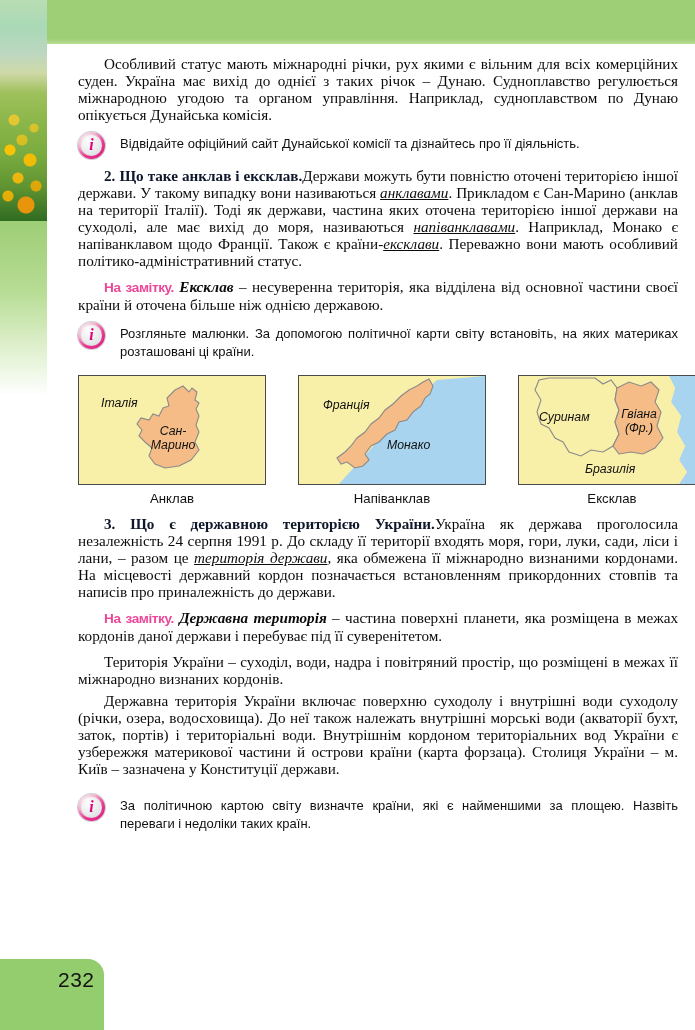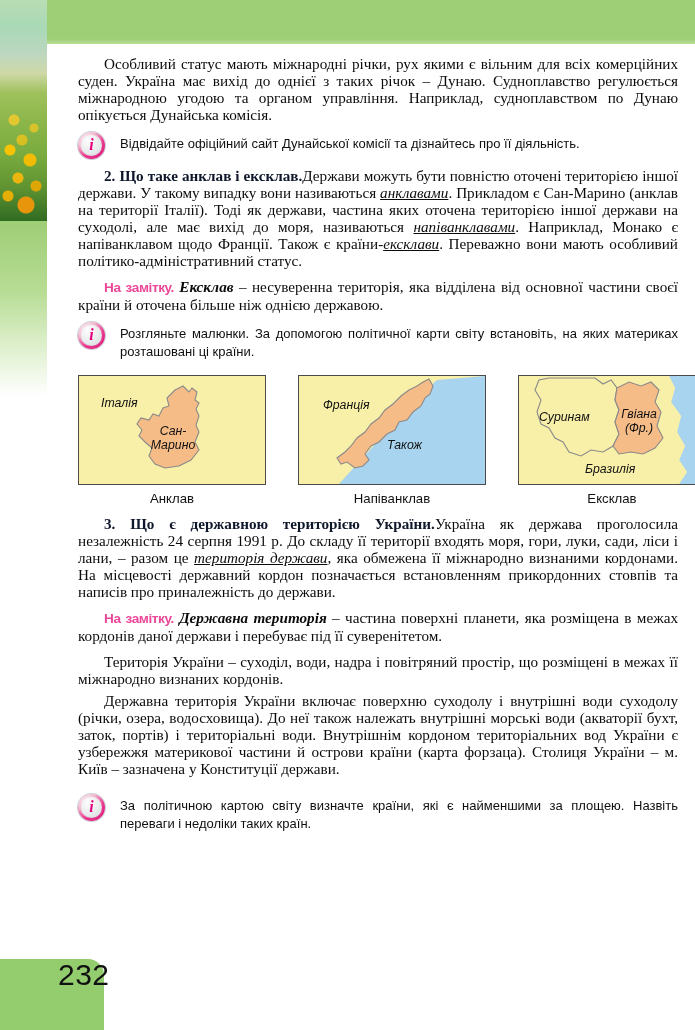--- a/index.html
+++ b/index.html
@@ -53,21 +53,21 @@
     position: absolute;
     left: 0; bottom: 0;
     width: 104px; height: 71px;
     background: #93cd6e;
     border-top-right-radius: 16px;
   }
   #page-number {
     position: absolute;
     left: 58px; bottom: 38px;
     font-family: "Liberation Sans", sans-serif;
-    font-size: 30px;
+    font-size: 21px;
     color: #111;
     letter-spacing: .5px;
   }
 
   
   #content {
     position: absolute;
     left: 78px;
     top: 55px;
     width: 600px;
@@ -237,21 +237,21 @@
       <div class="fig-caption">Анклав</div>
     </div>
 
     <div class="fig">
       <div class="fig-frame">
         <svg width="186" height="108" viewBox="0 0 186 108">
           <path d="M186 0 L186 108 L40 108 L118 22 L138 4 Z" fill="#a8d4ef"></path>
           <path d="M124 6 L130 3 L134 10 L131 18 L126 22 L122 30 L114 36 L108 44 L100 46 L96 54 L88 58 L80 66 L72 70 L66 78 L70 84 L64 90 L56 92 L48 86 L42 88 L38 82 L46 76 L52 70 L58 62 L66 56 L72 48 L80 42 L86 34 L94 28 L102 20 L110 14 L118 10 Z" fill="#f5bc87" stroke="#8a8a8a" stroke-width="1.1"></path>
         </svg>
         <div class="maplabel" style="left:24px; top:22px;">Франція</div>
-        <div class="maplabel" style="left:88px; top:62px;">Також</div>
+        <div class="maplabel" style="left:88px; top:62px;">Монако</div>
       </div>
       <div class="fig-caption">Напіванклав</div>
     </div>
 
     <div class="fig">
       <div class="fig-frame">
         <svg width="186" height="108" viewBox="0 0 186 108">
           <path d="M150 0 L186 0 L186 108 L160 108 L168 96 L160 84 L166 70 L158 56 L162 40 L152 26 L156 12 Z" fill="#a8d4ef"></path>
           <path d="M150 0 L156 12 L152 26 L162 40 L158 56 L166 70 L160 84 L168 96 L160 108 L0 108 L0 0 Z" fill="#f8efa8" stroke="none"></path>
           <path d="M76 2 L84 8 L92 4 L98 12 L96 24 L100 34 L96 46 L100 58 L94 70 L84 76 L72 74 L62 80 L50 76 L44 66 L36 62 L30 52 L22 48 L18 36 L22 24 L16 14 L20 4 L30 2 Z" fill="#f8efa8" stroke="#8a8a8a" stroke-width="1.1"></path>

